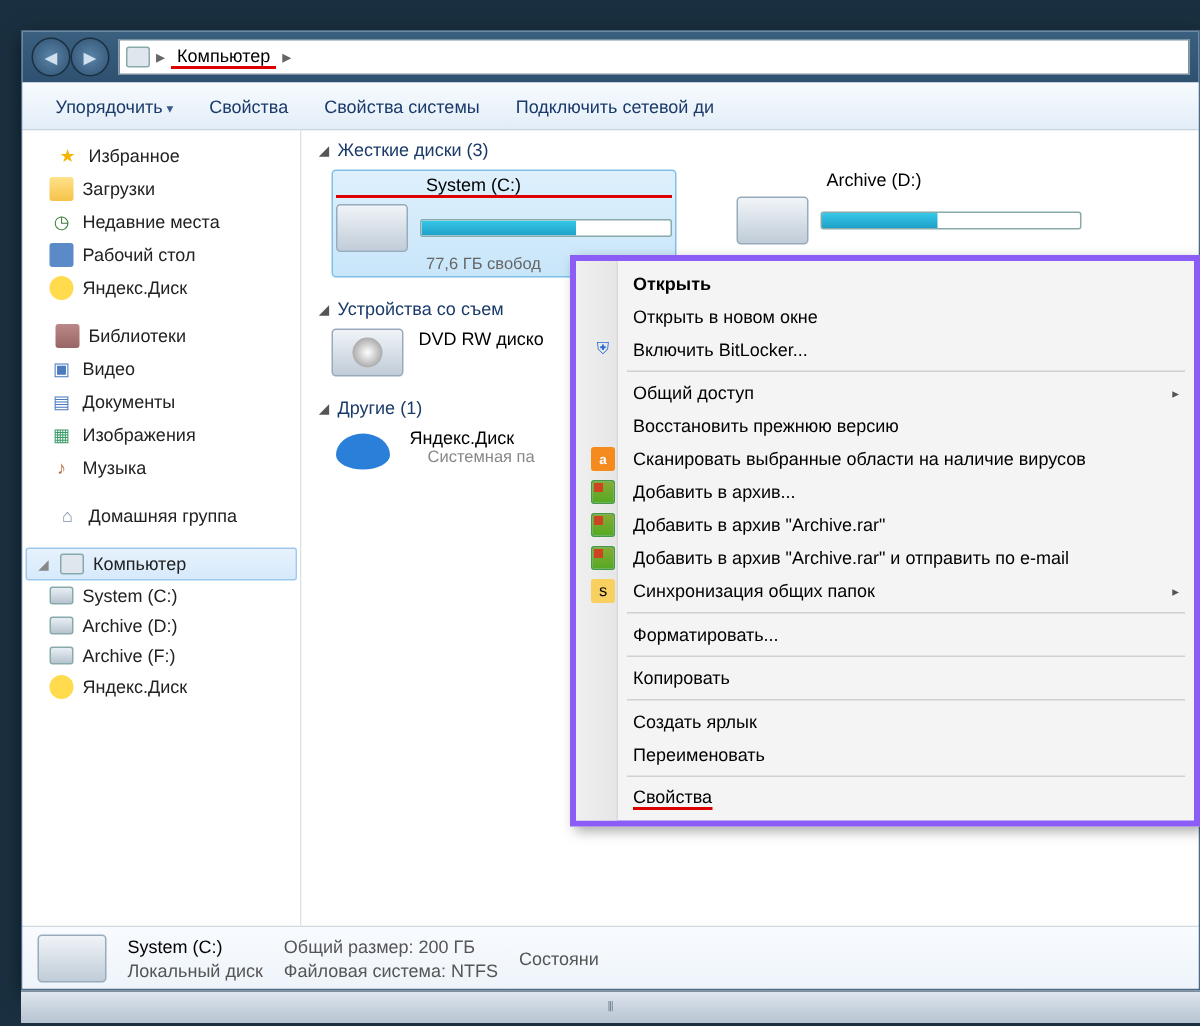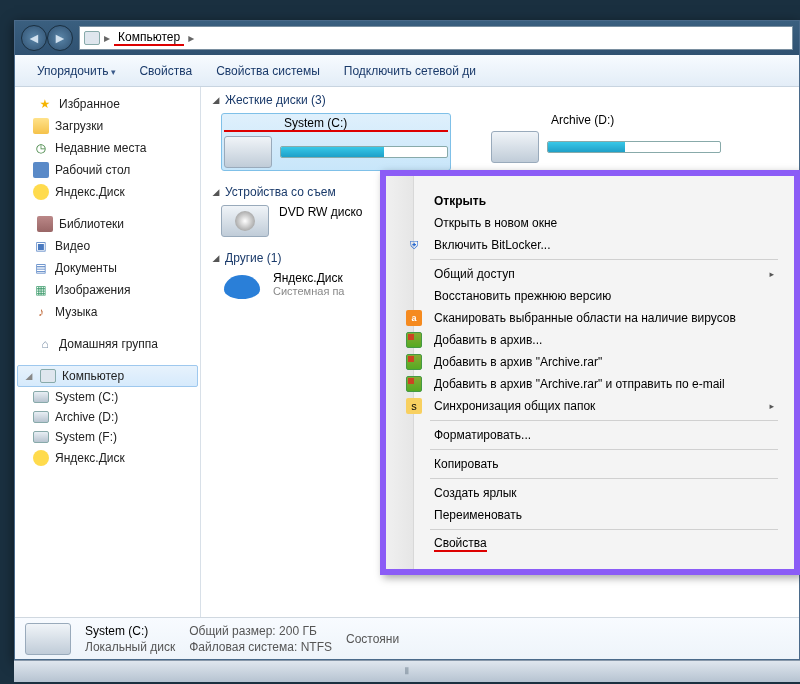--- a/index.html
+++ b/index.html
@@ -51,30 +51,30 @@
   .drive .row2 { display: flex; gap: 8px; align-items: center; margin-top: 4px; }
   .drive.sel { background: linear-gradient(#dff0fc,#c8e6fa); border: 1px solid #7fc0e8; border-radius: 3px; padding: 2px; }
   .driveic { width: 48px; height: 32px; background: linear-gradient(#f0f4f8,#c0ccd8); border: 1px solid #9ab; border-radius: 3px; position: relative; display:flex;align-items:center;justify-content:center; }
   .driveic.dvd::after{content:"";width:20px;height:20px;border-radius:50%;background:radial-gradient(#fff,#888);position:absolute;}
   .bar { flex:1; height: 12px; border: 1px solid #8aa; border-radius: 2px; background: #fff; position: relative; overflow: hidden; }
   .bar .fill { height: 100%; background: linear-gradient(#37c8e8,#1fa0c8); }
   .free { color: #666; font-size: 11px; padding-left: 60px; margin-top: 2px; }
   .otheric { width:42px;height:32px;display:flex;align-items:center;justify-content:center; }
   .cloud { width:36px;height:24px;background:#2a7fd8;border-radius:50% 50% 50% 50%/60% 60% 40% 40%; position:relative;}
   .other-item { display:flex; gap:10px; padding-left:10px; align-items:flex-start;}
-  .other-item .sub{color:#888;font-size:11px;}
+  .other-item .sub{color:#888;font-size:11px;margin-left:12px;}
   
   .status { height: 42px; border-top: 1px solid #d0d8e0; background: linear-gradient(#f8fbff,#eef4fa); display: flex; align-items: center; padding: 0 10px; gap: 14px; color: #555; font-size: 11px; }
   .status .big { width: 46px; height: 32px; }
   .status .name { color: #000; font-size: 12px; }
   .status .col { display: flex; flex-direction: column; gap: 2px; }
   .statbar { width: 110px; height: 11px; border:1px solid #9ab; border-radius:2px; background:#fff; overflow:hidden;}
   .statbar .fill{height:100%;background:linear-gradient(#37c8e8,#1fa0c8);}
   
-  .ctx { position: absolute; left: 380px; top: 170px; width: 420px; background: #f4f4f4; border: 6px solid #8b5cf6; box-shadow: 3px 3px 8px rgba(0,0,0,.35); padding: 14px; z-index: 50; }
+  .ctx { position: absolute; left: 380px; top: 170px; width: 420px; background: #f4f4f4; border: 4px solid #8b5cf6; box-shadow: 3px 3px 8px rgba(0,0,0,.35); padding: 4px; z-index: 50; }
   .ctx .iconcol { position:absolute; left:0; top:0; bottom:0; width:28px; background:linear-gradient(90deg,#f0f0f0,#e6e6e6); border-right:1px solid #d8d8d8;}
   .ctx-item { position:relative; display:flex; align-items:center; height:22px; padding-left:34px; padding-right:18px; cursor:default; }
   .ctx-item.bold { font-weight: bold; }
   .ctx-item.sub::after { content:"▸"; position:absolute; right:6px; font-size:9px; color:#555;}
   .ctx-item .mic { position:absolute; left:6px; width:16px;height:16px; display:flex;align-items:center;justify-content:center; font-size:11px;}
   .ctx-item.underline span { border-bottom: 2px solid #d00; }
   .ctx-sep { height:1px; background:#d0d0d0; margin:3px 2px 3px 30px; }
   .mic.shield{color:#2a6ad0;}
   .mic.av{background:#f58a1f;color:#fff;border-radius:2px;font-size:9px;font-weight:bold;}
   .mic.rar{background:linear-gradient(#8a3,#5a2);border:1px solid #494;border-radius:2px;}
@@ -171,21 +171,21 @@
         <div class="side-item">
             <span class="ic drive"></span>
             <span>System (C:)</span>
           </div>
         <div class="side-item">
             <span class="ic drive"></span>
             <span>Archive (D:)</span>
           </div>
         <div class="side-item">
             <span class="ic drive"></span>
-            <span>System (F:)</span>
+            <span>Archive (F:)</span>
           </div>
         <div class="side-item">
             <span class="ic ydisk"></span>
             <span>Яндекс.Диск</span>
           </div>
       </div>
     </div>
 
     <div class="main">
       <div class="section">
@@ -195,20 +195,21 @@
           </div>
         <div class="drives">
           <div class="drive sel">
             <div class="title">System (C:)</div>
             <div class="row2">
               <div class="driveic"></div>
               <div class="bar">
                   <div class="fill" style="width:62%"></div>
                 </div>
             </div>
+            <div class="free">77,6 ГБ свобод</div>
           </div>
           <div class="drive">
             <div class="title">Archive (D:)</div>
             <div class="row2">
               <div class="driveic"></div>
               <div class="bar">
                   <div class="fill" style="width:45%"></div>
                 </div>
             </div>
           </div>

